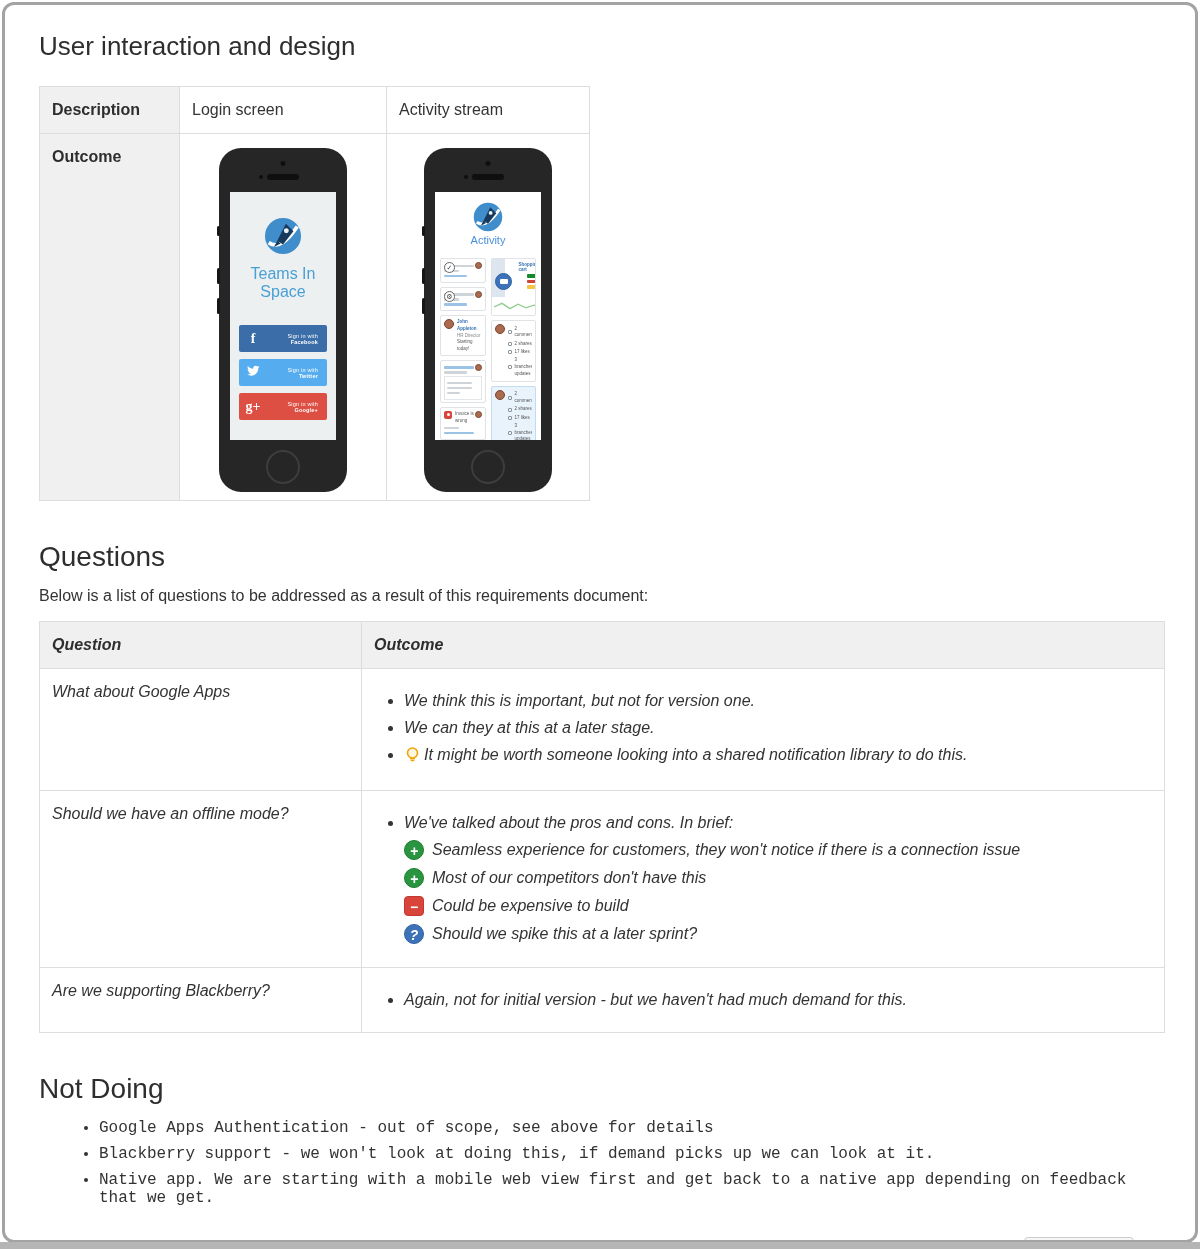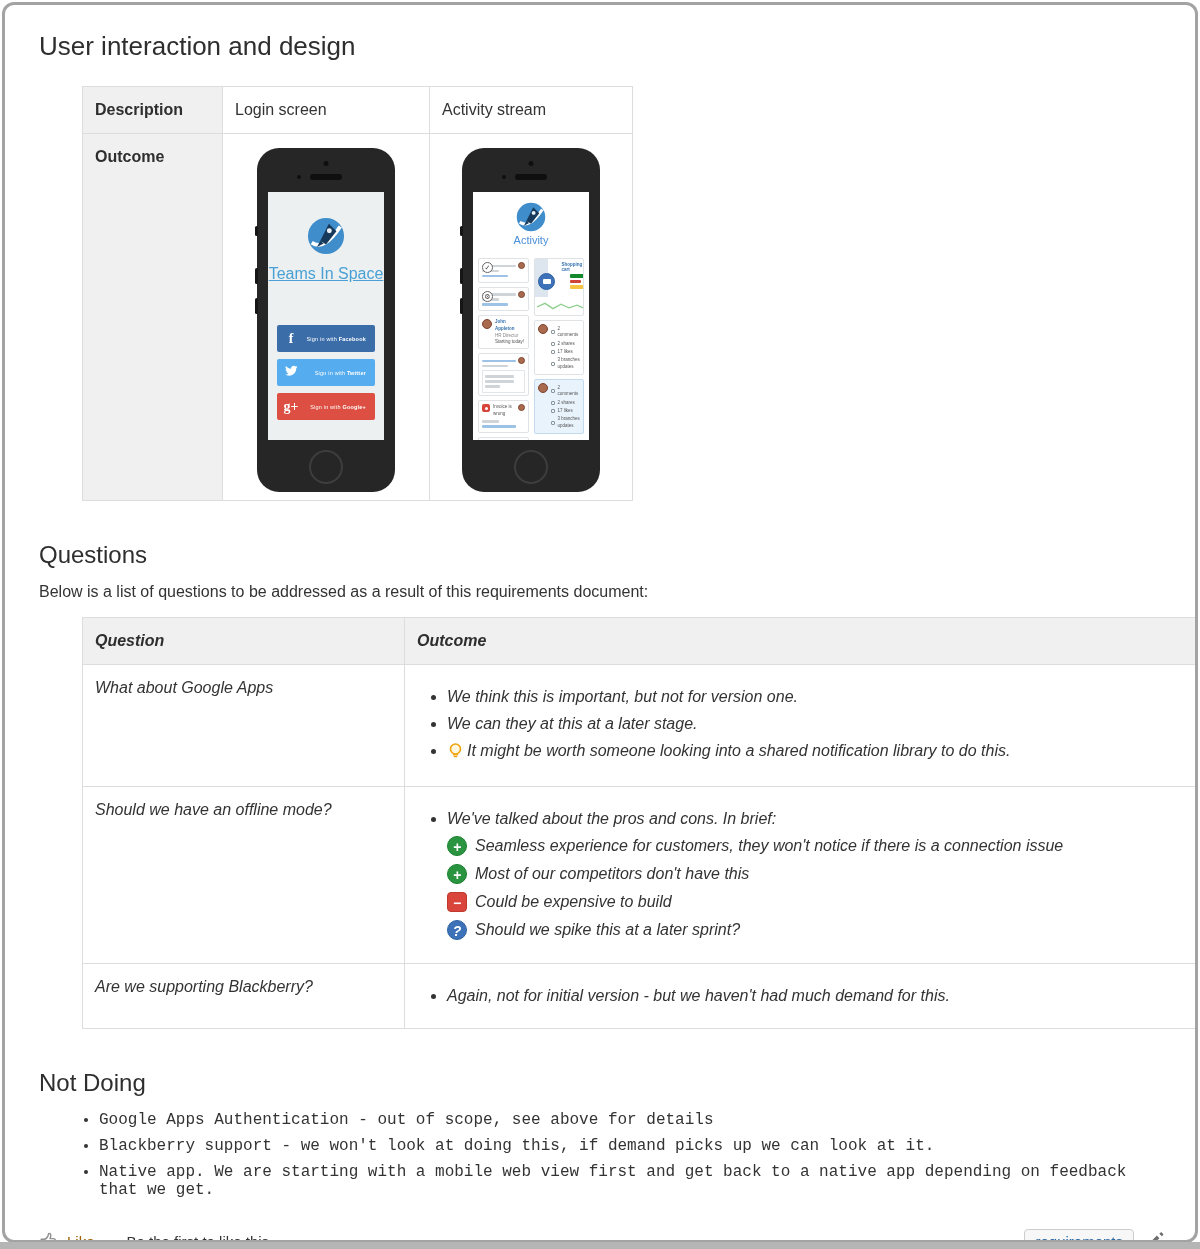--- a/index.html
+++ b/index.html
@@ -2,24 +2,24 @@
 <html><head>
 <meta charset="utf-8">
 <style>
   html,body{margin:0;padding:0;}
   body{width:1200px;height:1249px;background:#ffffff;font-family:"Liberation Sans",sans-serif;color:#333;position:relative;overflow:hidden;}
   .bottom-strip{position:absolute;left:0;right:0;bottom:0;height:7px;background:#b5b5b5;}
   .page{position:absolute;top:2px;left:2px;right:2px;bottom:6px;background:#fff;border:3px solid #a3a3a3;border-radius:12px;box-sizing:border-box;overflow:hidden;}
   .content{padding:6px 30px 0 34px;}
   h1,h2{font-weight:400;color:#2e2e2e;}
   .page-title{font-size:26px;margin:20px 0 24px;}
-  .section-title{font-size:24px;margin:40px 0 14px;}
+  .section-title{font-size:28px;margin:40px 0 14px;}
   p.intro{font-size:16px;margin:14px 0 16px;}
 
-  table.conf{border-collapse:collapse;table-layout:fixed;margin-left:43px;}
+  table.conf{border-collapse:collapse;table-layout:fixed;}
   .conf th,.conf td{border:1px solid #ddd;padding:14px 12px;font-size:16px;text-align:left;vertical-align:top;}
   .conf th{background:#f0f0f0;font-weight:bold;color:#2e2e2e;}
   .mockup-table{width:550px;}
   .mockup-table td.phone-cell{padding:8px;background:#fff;}
   .q-table{width:100%;font-style:italic;}
   .q-table td ul{margin:0;padding-left:30px;}
   .q-table td li{margin:9px 0;}
   .procon{display:flex;align-items:center;gap:8px;margin:8px 0;}
   .pc-ic{width:20px;height:20px;border-radius:50%;color:#fff;font-weight:bold;font-size:14px;line-height:20px;text-align:center;flex:0 0 20px;}
   .pc-plus{background:#2a9440;border:1px solid #17802c;box-sizing:border-box;}
@@ -31,31 +31,31 @@
   .nd-list li{margin:8px 0;font-family:Liberation Mono, monospace;}
 
   .footer{display:flex;align-items:center;justify-content:space-between;margin:30px 0 0;}
   .like-wrap{display:flex;align-items:center;gap:8px;font-size:15px;}
   .like-link{color:#a16207;cursor:pointer;}
   .like-hint{color:#333;margin-left:24px;}
   .labels-wrap{display:flex;align-items:center;gap:12px;}
   .label-tag{display:inline-block;border:1px solid #ccc;border-radius:4px;background:#f7f7f7;color:#2a67a5;font-size:15px;padding:3px 10px;cursor:pointer;}
 
   
-  .phone{width:138px;height:344px;background:#262626;border-radius:22px;position:relative;margin:6px auto 0;box-sizing:border-box;}
+  .phone{width:128px;height:344px;background:#262626;border-radius:22px;position:relative;margin:6px auto 0;box-sizing:border-box;}
   .cam{position:absolute;top:13px;left:50%;transform:translateX(-50%);width:5px;height:5px;border-radius:50%;background:#0f0f0f;}
   .cam2{position:absolute;top:27px;left:40px;width:4px;height:4px;border-radius:50%;background:#0f0f0f;}
   .speaker{position:absolute;top:26px;left:50%;transform:translateX(-50%);width:32px;height:6px;border-radius:3px;background:#0f0f0f;}
   .home{position:absolute;bottom:8px;left:50%;transform:translateX(-50%);width:34px;height:34px;border:2px solid #3d3d3d;border-radius:50%;box-sizing:border-box;}
   .sideb{position:absolute;left:-2px;width:3px;background:#161616;border-radius:2px;}
   .screen{position:absolute;top:44px;bottom:52px;left:11px;right:11px;overflow:hidden;}
   .screen.login{background:#edf0f1;text-align:center;}
   .screen.activity{background:#ffffff;}
   .logo-lg{width:38px;height:38px;margin-top:25px;}
-  .brand-name{color:#4aa0d5;font-size:16px;margin-top:6px;text-decoration:underline;}
+  .brand-name{color:#4aa0d5;font-size:16px;margin-top:6px;}
   .login-buttons{position:absolute;left:9px;right:9px;top:133px;}
   .sbtn{height:27px;border-radius:2px;margin-bottom:7px;display:flex;align-items:center;color:#fff;}
   .sbtn-fb{background:#3b6da8;}
   .sbtn-tw{background:#55acee;}
   .sbtn-gp{background:#dd4f42;}
   .sbtn .ic{width:28px;text-align:center;font-family:"Liberation Serif",serif;font-weight:bold;font-size:14px;}
   .sbtn .lbl{flex:1;text-align:right;padding-right:9px;font-size:5.5px;letter-spacing:.2px;}
   .sbtn .lbl b{font-size:5.5px;}
 
   .logo-sm{width:30px;height:30px;display:block;margin:10px auto 2px;}

